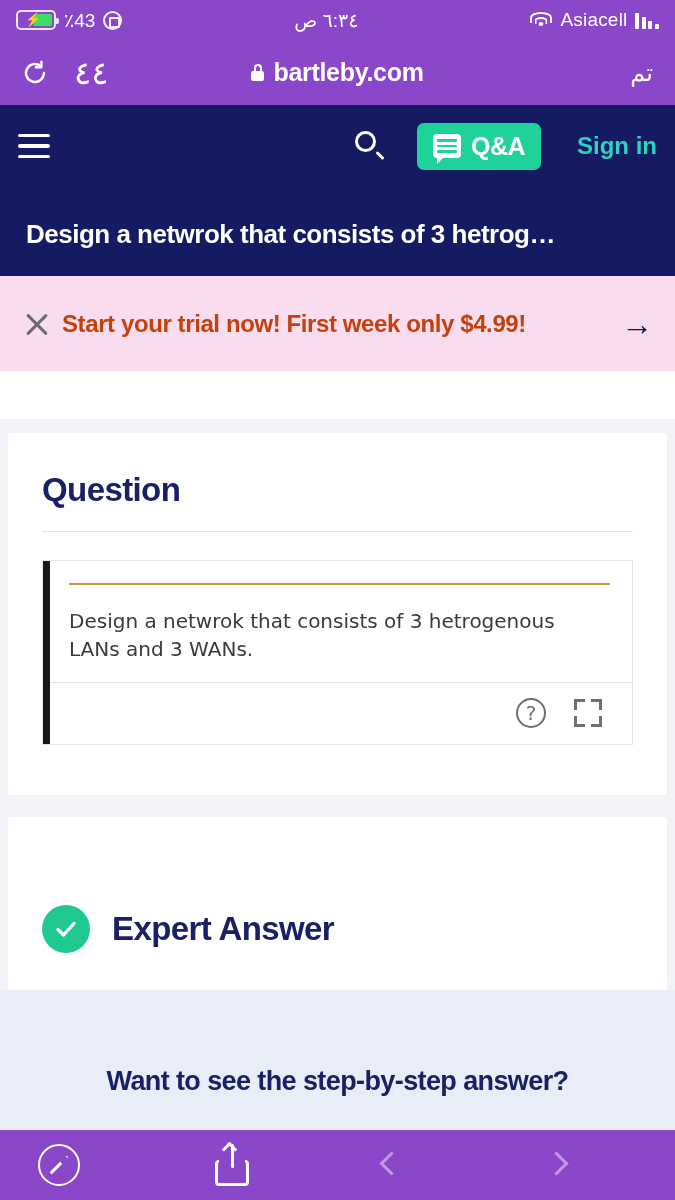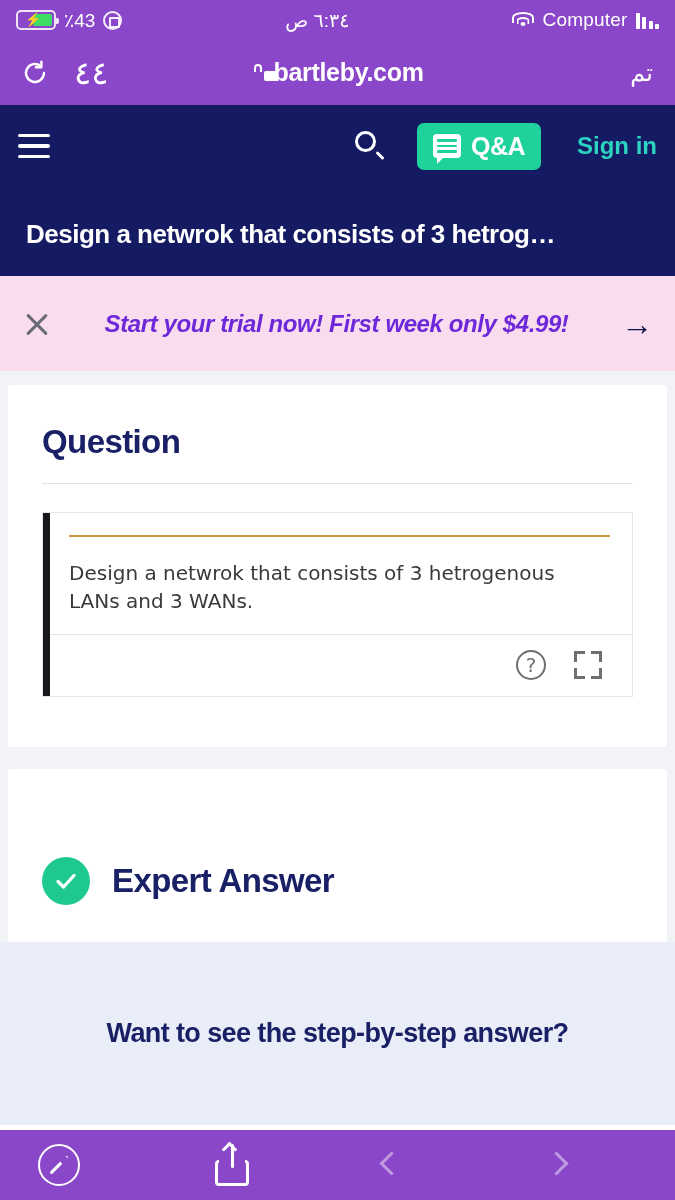--- a/index.html
+++ b/index.html
@@ -58,21 +58,21 @@
     height: 65px; background: #8B47C9; color: #fff;
     display: flex; align-items: center; padding: 0 22px; position: relative;
   }
   .url-left { display: flex; align-items: center; gap: 26px; }
   .reload {
     width: 26px; height: 26px; position: relative; display: inline-block;
   }
   .reload svg { display: block; }
   .tabcount { font-size: 32px; font-weight: 500; }
   .url-center {
-    position: absolute; left: 0; right: 0; text-align: right;
+    position: absolute; left: 0; right: 0; text-align: left;
     display: flex; align-items: center; justify-content: center; gap: 9px;
     pointer-events: none;
   }
   .url-center .inner { display: flex; align-items: center; gap: 9px; pointer-events: auto; }
   .lock { width: 13px; height: 17px; position: relative; }
   .lock .body { position: absolute; bottom: 0; width: 13px; height: 10px; background: #fff; border-radius: 2px; }
   .lock .shackle {
     position: absolute; top: 0; left: 2.5px; width: 8px; height: 8px;
     border: 2px solid #fff; border-bottom: none; border-radius: 4px 4px 0 0;
   }
@@ -137,27 +137,27 @@
   .promo-x {
     width: 30px; height: 30px; position: relative; flex: 0 0 auto;
   }
   .promo-x i {
     position: absolute; top: 14px; left: 1px; width: 28px; height: 3px;
     background: #6B6B78; border-radius: 2px;
   }
   .promo-x i:first-child { transform: rotate(45deg); }
   .promo-x i:last-child { transform: rotate(-45deg); }
   .promo-text {
-    flex: 1; text-align: center; color: #6d28d9;
-    font-size: 24px; font-weight: bold; letter-spacing: -.4px; font-style: italic;
+    flex: 1; text-align: left; color: #c2410c;
+    font-size: 24px; font-weight: bold; letter-spacing: -.4px;
   }
   .promo-arrow { font-size: 32px; color: #0D1347; flex: 0 0 auto; line-height: 1; }
 
   
-  .content { background: #F2F3F7; padding: 14px 0 0; }
+  .content { background: #F2F3F7; padding: 14px 0 0; margin-top: 48px; }
   .card { background: #fff; margin: 0 8px; border-radius: 2px; }
   .card.q { padding: 38px 34px 0; min-height: 362px; }
   .q-head {
     color: #1A2066; font-size: 33px; font-weight: bold; letter-spacing: -.6px;
   }
   .q-rule { height: 1px; background: #E2E3EA; margin: 22px 0 28px; }
 
   .qbox { border: 1px solid #E4E5EA; position: relative; background: #fff; }
   .qbox .accent {
     position: absolute; left: 0; top: 0; bottom: 0; width: 7px; background: #17181C;
@@ -259,21 +259,21 @@
       <div class="sb-text">٪43</div>
       <div class="rotlock"></div>
     </div>
     <div class="sb-text">٦:٣٤ ص</div>
     <div class="sb-right">
       <div class="wifi">
         <span class="w1"></span>
           <span class="w2"></span>
           <span class="w3"></span>
       </div>
-      <div class="sb-text">Computer</div>
+      <div class="sb-text">Asiacell</div>
       <div class="bars">
         <i></i>
           <i></i>
           <i></i>
           <i></i>
       </div>
     </div>
   </div>
 
   <div class="urlbar">

